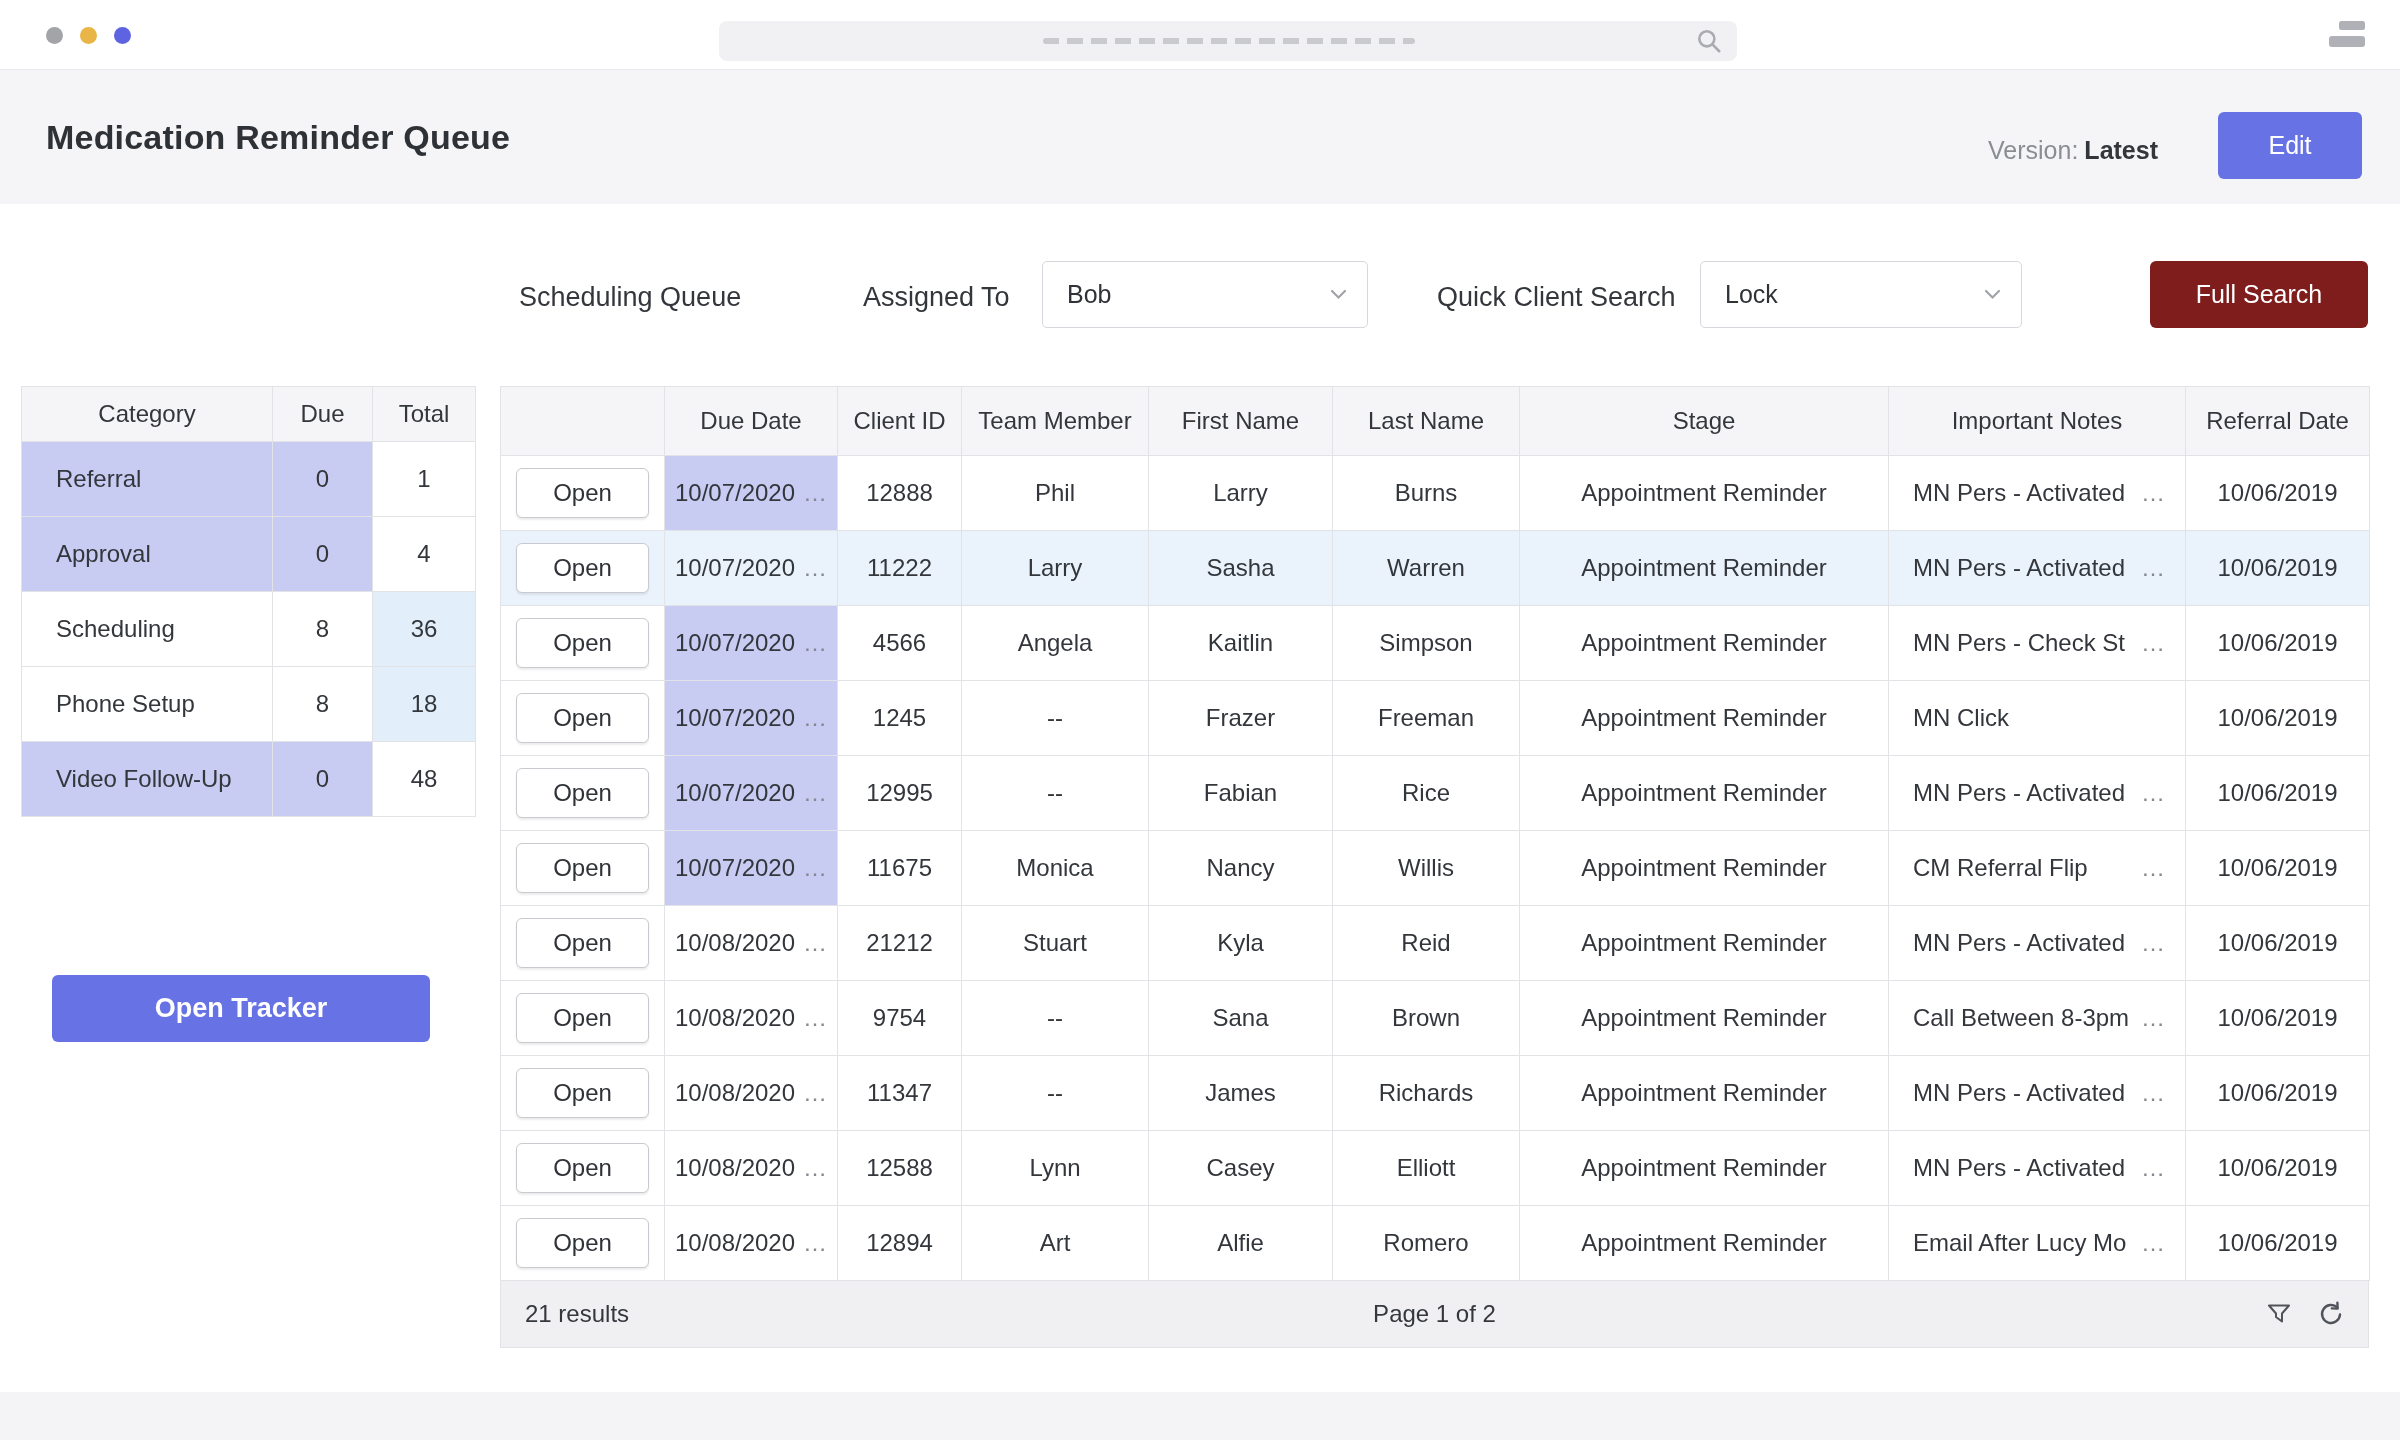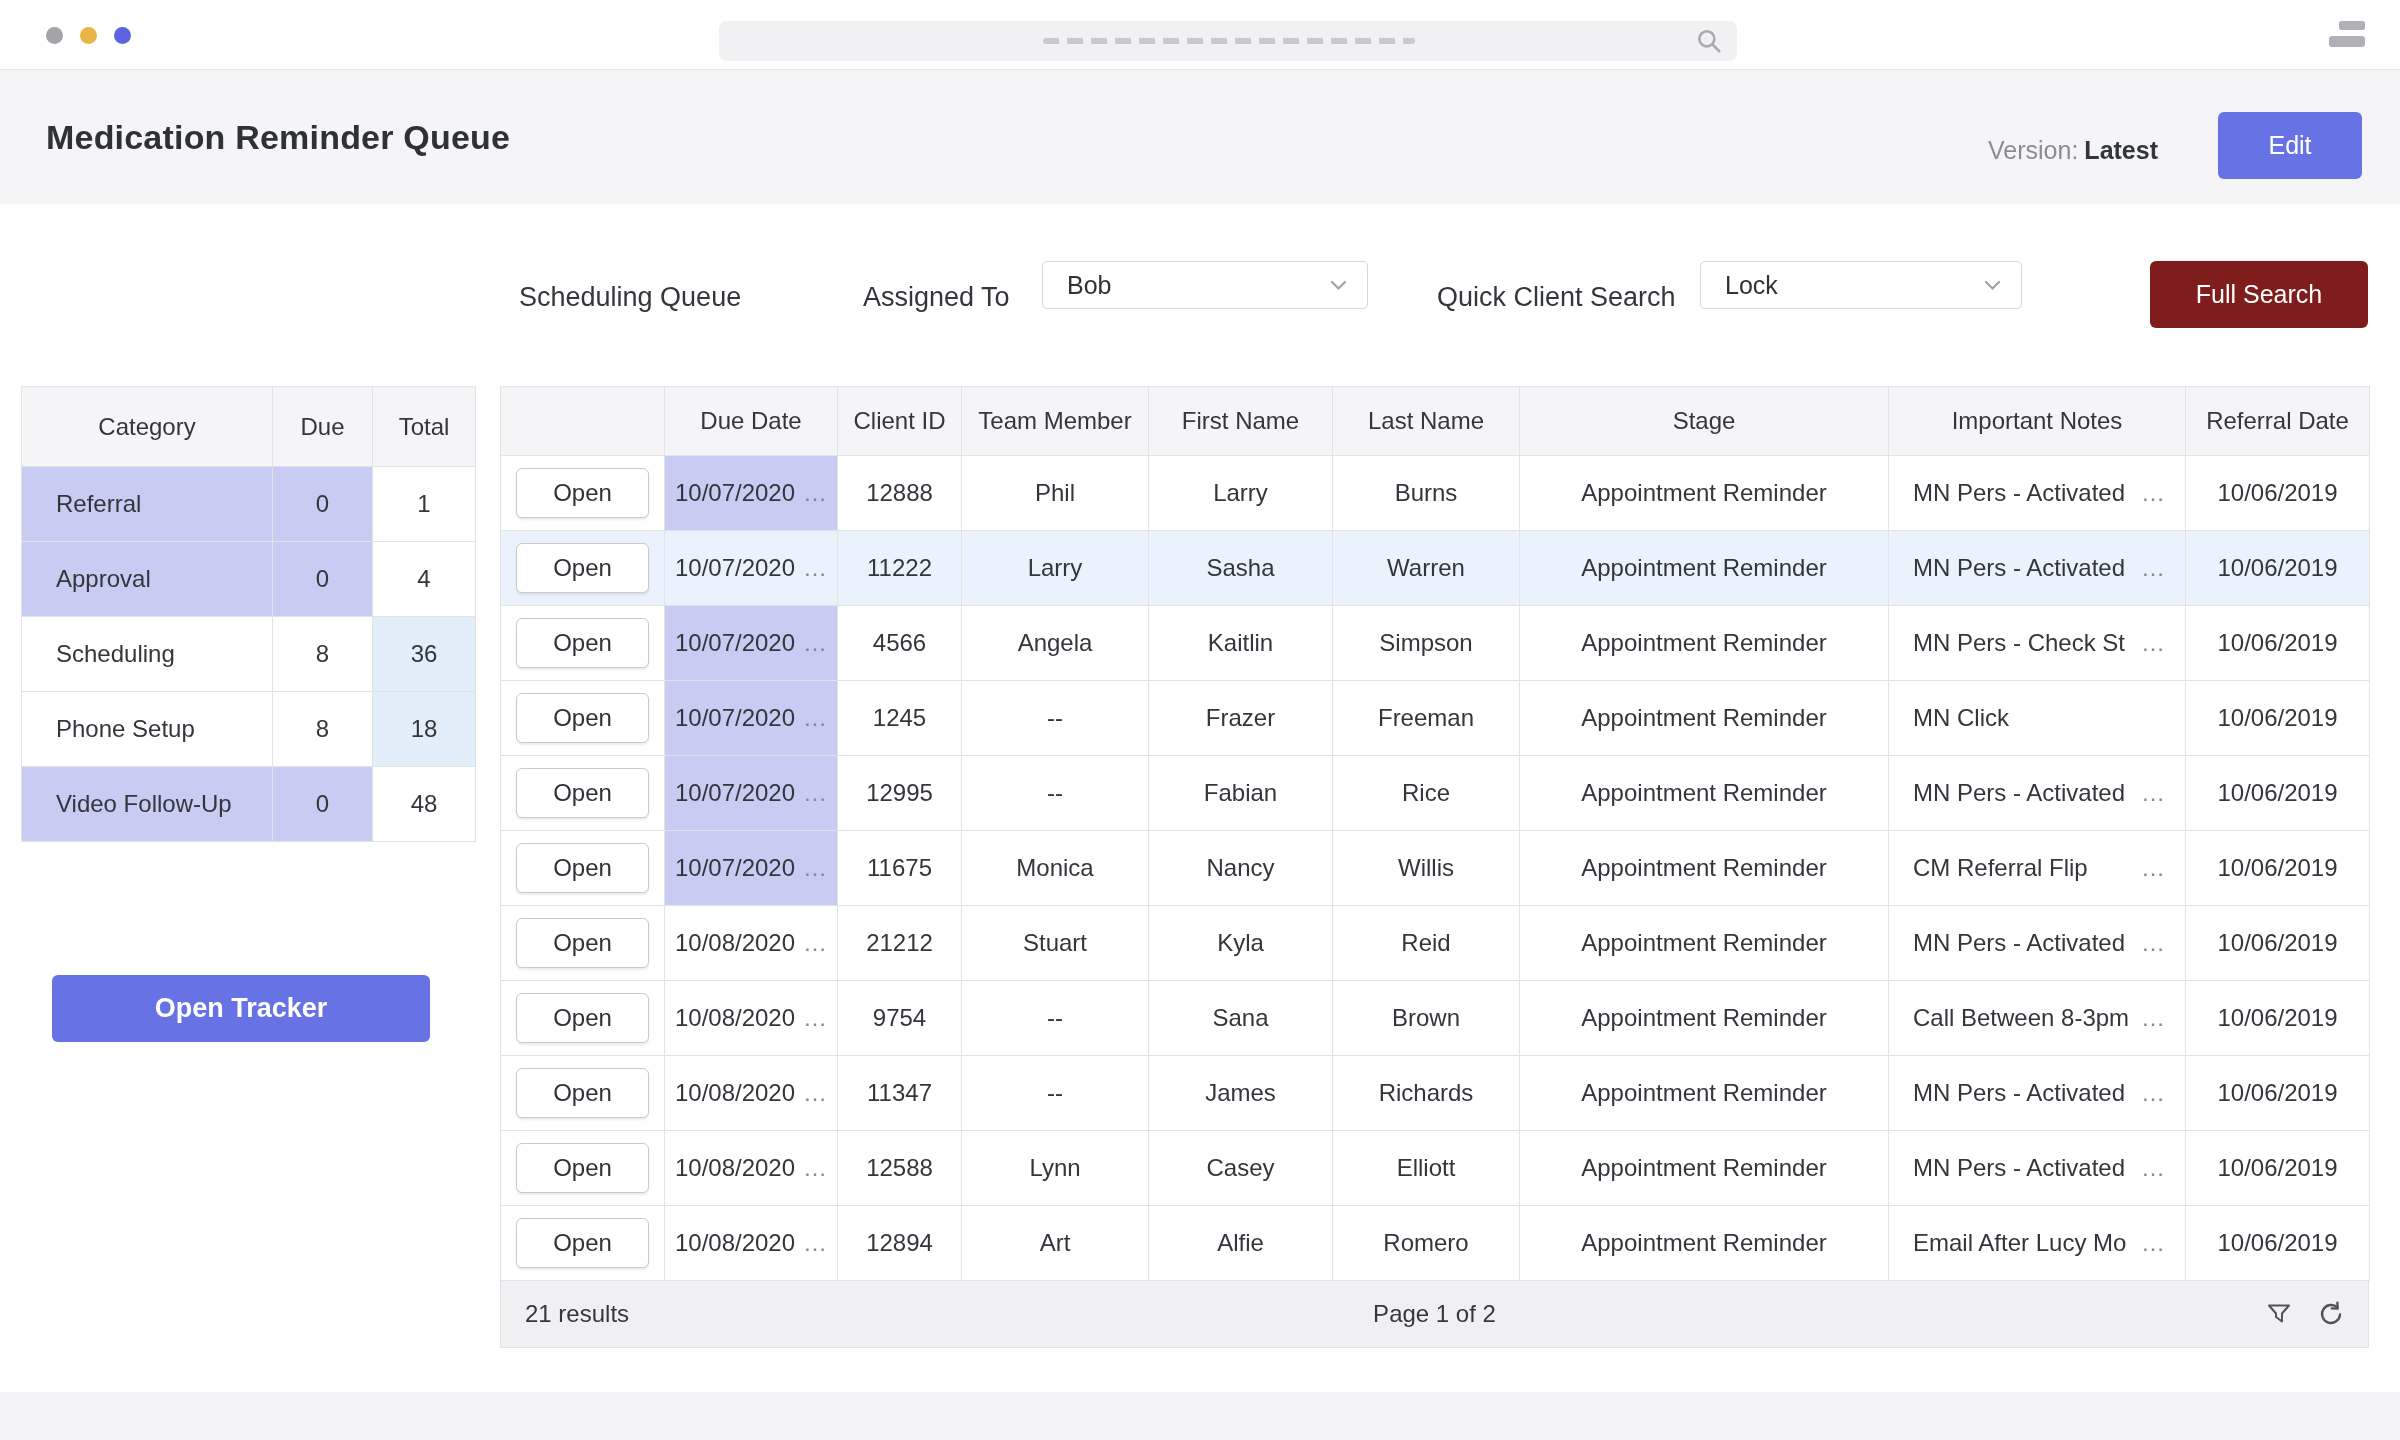--- a/index.html
+++ b/index.html
@@ -31,32 +31,32 @@
   .edit-btn { position:absolute; right:38px; top:42px; width:144px; height:67px; background:#6772E5; color:#FFFFFF;
     border:none; border-radius:6px; font-size:25px; font-family:inherit; cursor:pointer; }
 
   
   .content { position:absolute; left:0; top:204px; width:2400px; height:1188px; background:#FFFFFF; }
 
   .flt-label { position:absolute; top:78px; font-size:27px; color:#33363B; }
   .lbl-queue  { left:519px; }
   .lbl-assigned { left:863px; }
   .lbl-quick { left:1437px; }
-  .select { position:absolute; top:57px; height:48px; background:#FFFFFF; border:1px solid #D6D8DD; border-radius:5px;
+  .select { position:absolute; top:57px; height:67px; background:#FFFFFF; border:1px solid #D6D8DD; border-radius:5px;
     display:flex; align-items:center; justify-content:space-between; padding:0 20px 0 24px; font-size:25px; color:#2F3237; cursor:pointer; }
   .sel-assigned { left:1042px; width:326px; }
   .sel-quick    { left:1700px; width:322px; }
   .full-search-btn { position:absolute; left:2150px; top:57px; width:218px; height:67px; background:#7f1d1d; color:#fff;
     border:none; border-radius:6px; font-size:25px; font-family:inherit; cursor:pointer; }
 
   
   .summary-wrap { position:absolute; left:21px; top:182px; }
   table { border-collapse:collapse; table-layout:fixed; }
   .summary { width:454px; }
-  .summary th { background:#F5F5F7; border:1px solid #E2E3E7; height:80px; font-weight:400; font-size:24px; color:#33363B; }
+  .summary th { background:#F5F5F7; border:1px solid #E2E3E7; height:55px; font-weight:400; font-size:24px; color:#33363B; }
   .summary td { border:1px solid #E2E3E7; height:75px; text-align:center; font-size:24px; background:#FFFFFF; color:#33363B; }
   .summary td.cat { text-align:left; padding-left:34px; }
   td.purple { background:#C8CBF2; }
   td.blue   { background:#E2EFFB; }
 
   .open-tracker { position:absolute; left:52px; top:771px; width:378px; height:67px; background:#6772E5; color:#fff;
     border:none; border-radius:6px; font-size:27px; font-weight:700; font-family:inherit; cursor:pointer; }
 
   
   .queue-wrap { position:absolute; left:500px; top:182px; width:1869px; }

